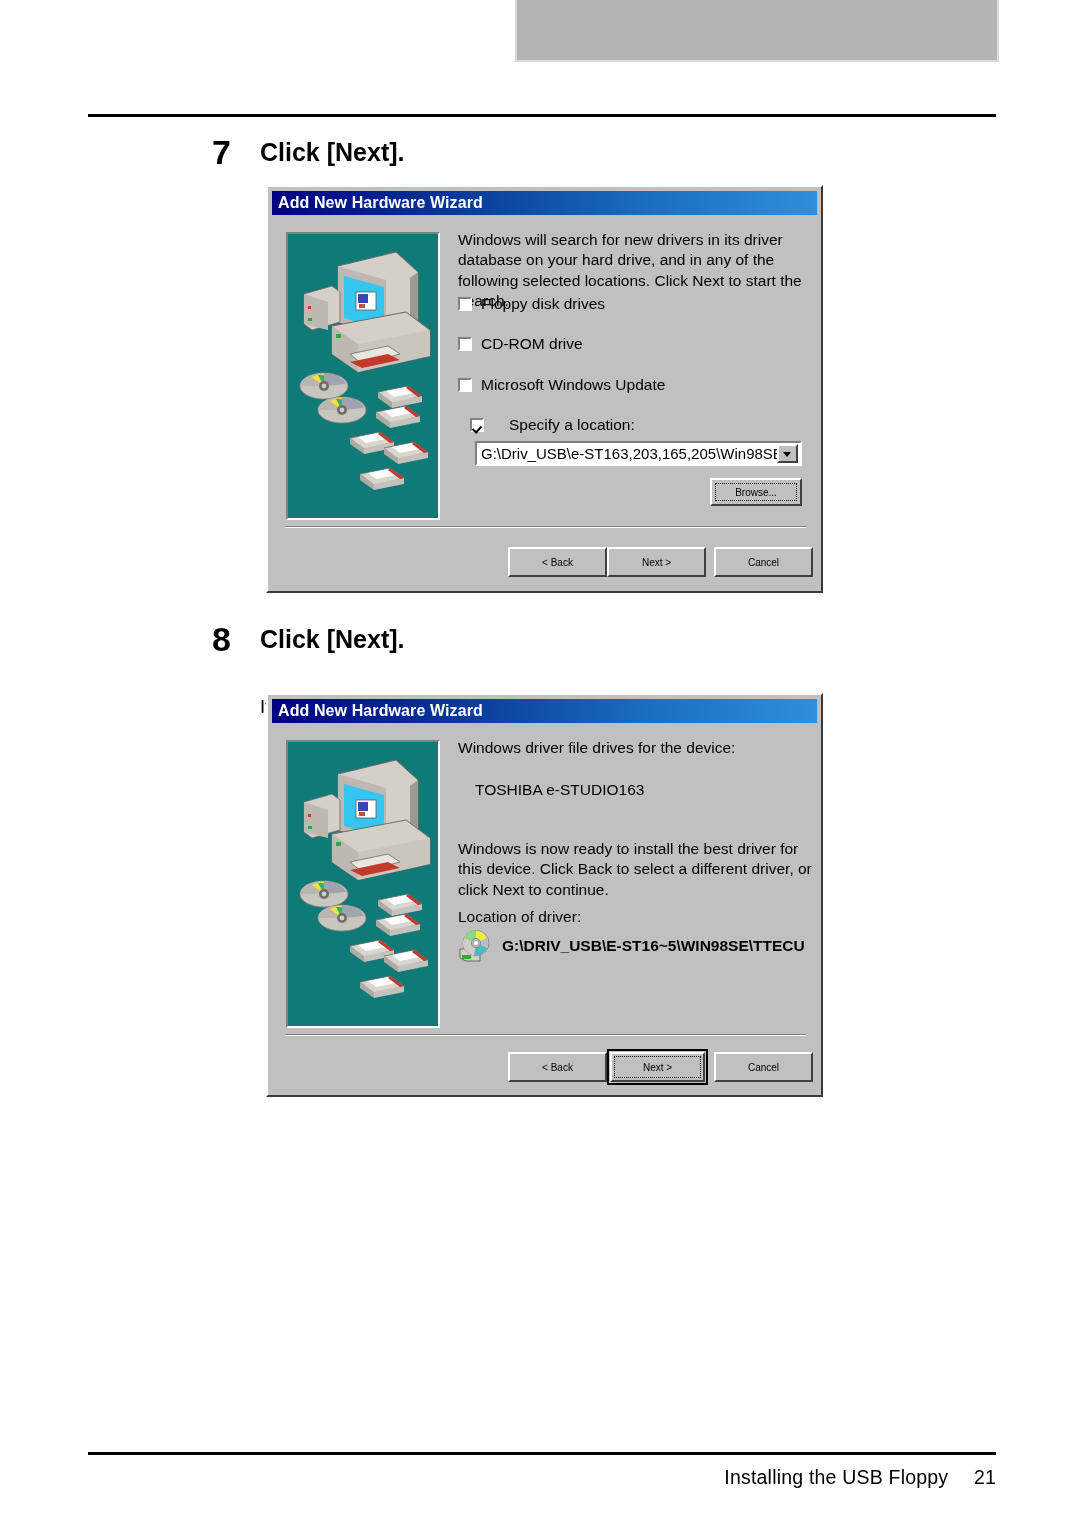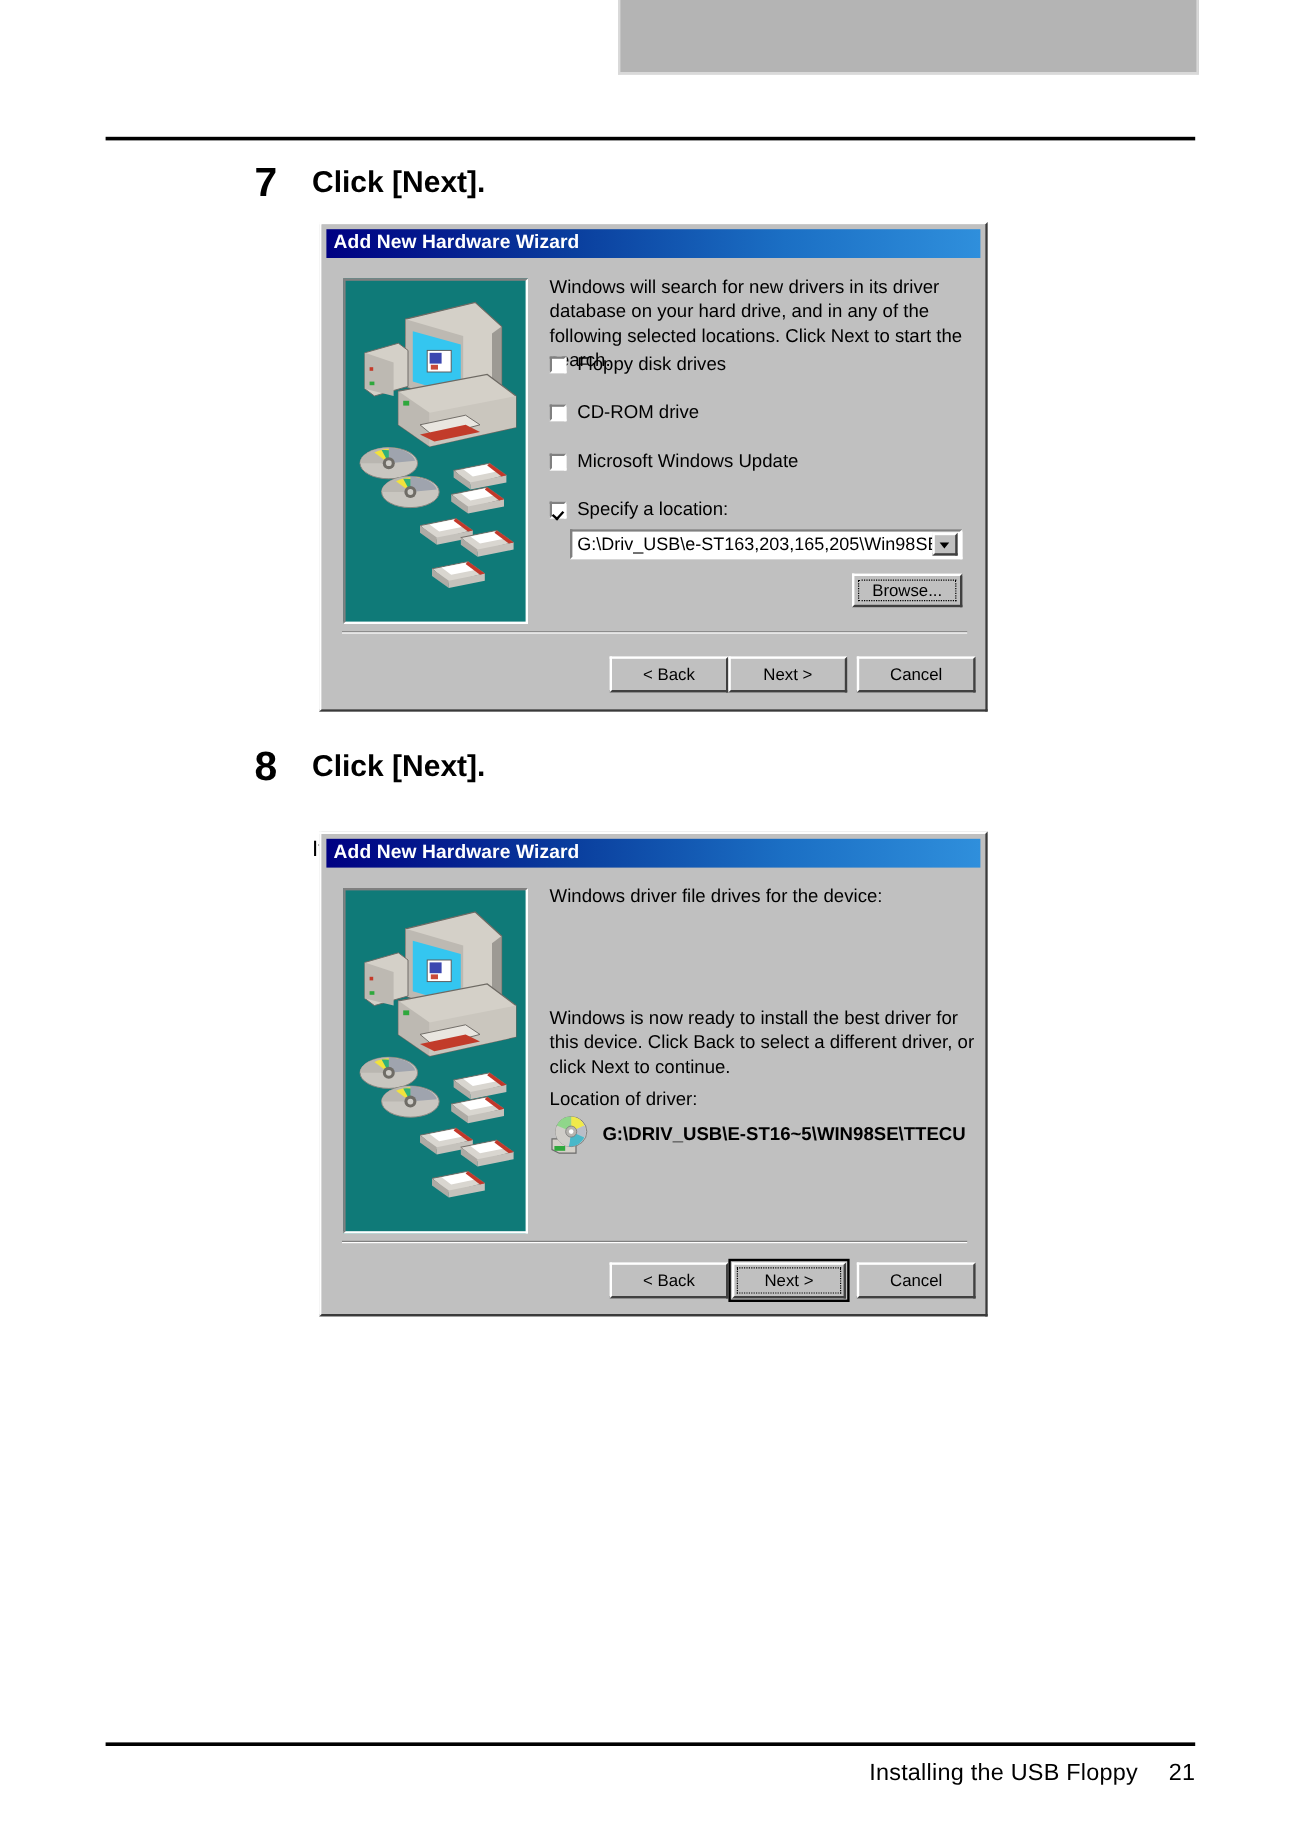--- a/index.html
+++ b/index.html
@@ -209,21 +209,21 @@
     position: absolute;
     background: #c0c0c0;
     border-top: 2px solid #ffffff;
     border-left: 2px solid #ffffff;
     border-right: 2px solid #404040;
     border-bottom: 2px solid #404040;
     box-sizing: border-box;
     display: flex;
     align-items: center;
     justify-content: center;
-    font-size: 14px;
+    font-size: 10px;
     color: #000;
     white-space: nowrap;
   }
   .btn.dotted::before {
     content: "";
     position: absolute;
     left: 3px; top: 3px; right: 3px; bottom: 3px;
     border: 1px dotted #000;
   }
   .btn.default {
@@ -379,21 +379,21 @@
     <div class="chk-row" style="left:189px; top:147px;">
       <span class="chk-box"></span>
       <span>CD-ROM drive</span>
     </div>
 
     <div class="chk-row" style="left:189px; top:188px;">
       <span class="chk-box"></span>
       <span>Microsoft Windows Update</span>
     </div>
 
-    <div class="chk-row" style="left:189px; top:228px;">
+    <div class="chk-row" style="left:201px; top:228px;gap:16px;">
       <span class="chk-box checked"></span>
       <span>Specify a location:</span>
     </div>
 
     <div class="combo" style="left:206px; top:253px; width:327px; height:25px;">
       <span class="combo-value">G:\Driv_USB\e-ST163,203,165,205\Win98SE</span>
       <span class="combo-arrow"></span>
     </div>
 
     <div class="btn dotted" style="left:441px; top:290px; width:92px; height:28px;">
@@ -496,20 +496,21 @@
           <polygon points="72,240 102,234 116,244 86,252" fill="#d9d6d0" stroke="#6e6a64" stroke-width="0.8"></polygon>
           <polygon points="72,240 86,250 86,256 72,246" fill="#aeaba5"></polygon>
           <polygon points="86,250 116,244 116,250 86,256" fill="#c5c2bc"></polygon>
           <polygon points="80,239 100,235 108,241 88,245" fill="#ffffff"></polygon>
           <polygon points="102,234 116,244 112,245 100,236" fill="#c2382a"></polygon>
         </g>
       </svg>
     </div>
 
     <div class="dlg-text" style="left:189px; top:42px; width:350px;">Windows driver file drives for the device:</div>
+    <div class="dlg-text" style="left:206px; top:84px; width:340px;">TOSHIBA e-STUDIO163</div>
     <div class="dlg-text" style="left:189px; top:143px; width:355px;">Windows is now ready to install the best driver for this device. Click Back to select a different driver, or click Next to continue.</div>
     <div class="dlg-text" style="left:189px; top:211px; width:340px;">Location of driver:</div>
 
     <div class="driver-loc" style="left:189px; top:234px;">
       <svg class="cd-icon" viewBox="0 0 36 32">
         <polygon points="2,19 2,28 8,31 22,31 22,22 16,19" fill="#d4d0c8" stroke="#6a6a6a" stroke-width="1"></polygon>
         <rect x="4" y="25" width="9" height="4" fill="#2fa83c"></rect>
         <ellipse cx="18" cy="13" rx="13" ry="12.5" fill="#d3d1cc" stroke="#7a7a7a" stroke-width="0.8"></ellipse>
         <path d="M18 0.5 A13 12.5 0 0 1 29 8 L18 13 Z" fill="#f0ea4a"></path>
         <path d="M29 8 A13 12.5 0 0 1 29 18 L18 13 Z" fill="#b9bec8"></path>

